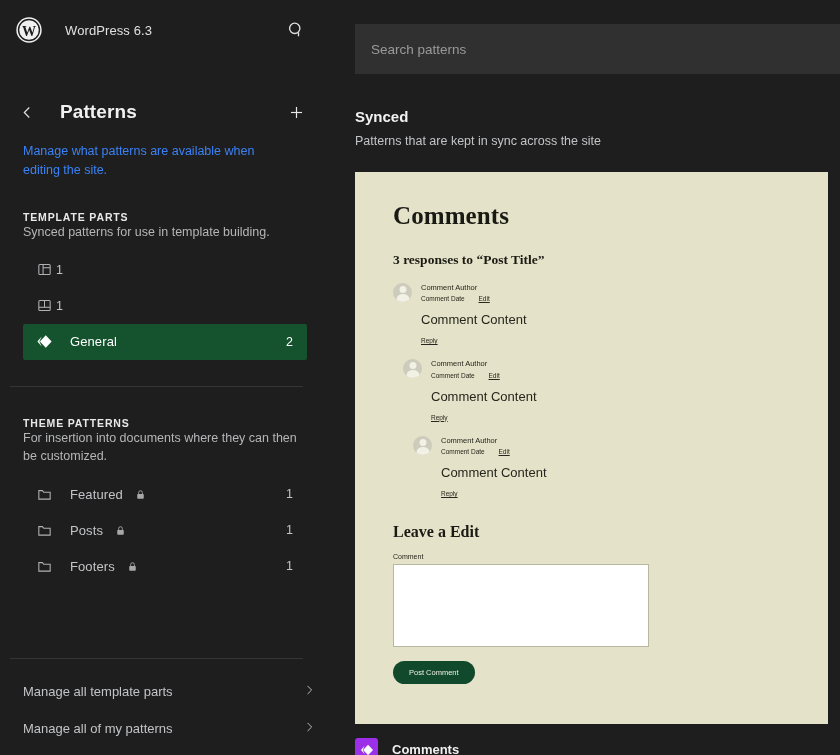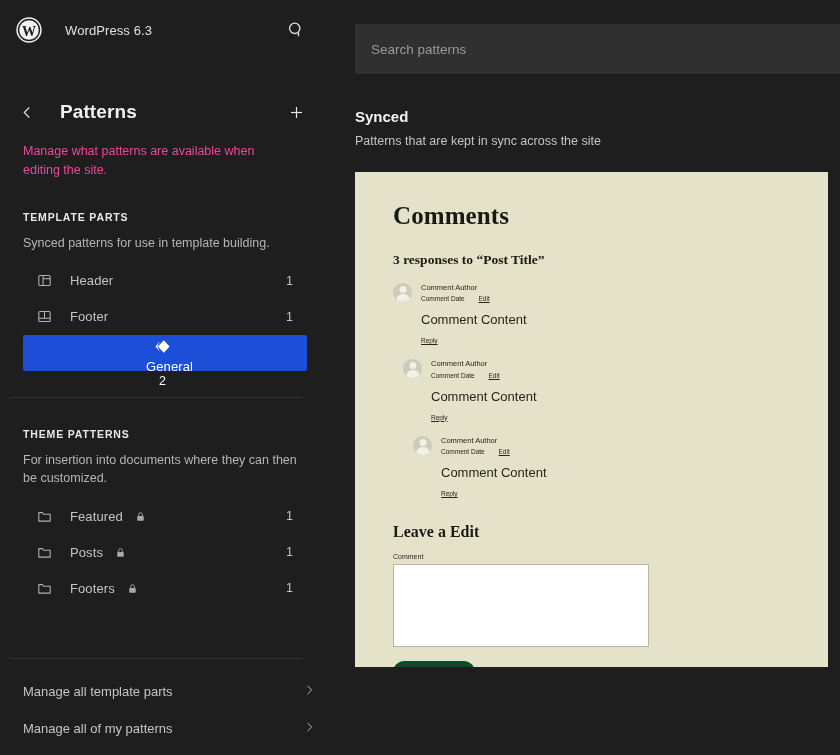--- a/index.html
+++ b/index.html
@@ -40,42 +40,41 @@
     padding: 38px 20px 0 16px;
   }
   .back-chevron { width: 22px; height: 22px; flex: 0 0 22px; display:flex; align-items:center; justify-content:center; cursor:pointer;}
   .panel-title {
     color: #f0f0f0; font-size: 19px; font-weight: 700;
     margin-left: 22px; letter-spacing: .1px;
   }
   .panel-head .spacer { flex: 1; }
 
   .panel-desc {
-    color: #ec4899; font-size: 12.5px; line-height: 1.55;
+    color: #3b82f6; font-size: 12.5px; line-height: 1.55;
     padding: 16px 38px 0 23px;
   }
 
   .section { padding: 30px 23px 0 23px; }
   .section-label {
     color: #e8e8e8; font-size: 10.5px; font-weight: 700;
     letter-spacing: .85px; text-transform: uppercase;
   }
   .section-desc {
     color: #b5b6b8; font-size: 12.5px; line-height: 1.5;
-    margin-top: 11px;
   }
 
   .nav-list { margin-top: 10px; }
   .nav-item {
     display: flex; align-items: center;
     height: 36px; padding: 0 14px 0 9px;
     border-radius: 2px; cursor: pointer;
     color: #c3c4c7; font-size: 13px;
   }
-  .nav-item.selected { background: #1d4ed8; color: #fff; flex-direction: column; }
+  .nav-item.selected { background: #14532d; color: #fff; }
   .nav-ico {
     width: 24px; height: 24px; flex: 0 0 24px;
     display: flex; align-items: center; justify-content: center;
   }
   .nav-label { margin-left: 14px; flex: 1; letter-spacing: .1px; }
   .nav-count { font-size: 12.5px; }
   .lock-ico { width: 13px; height: 13px; margin-left: 7px; display:inline-flex; vertical-align: -2px;}
 
   .divider {
     height: 1px; background: #333436;
@@ -84,21 +83,21 @@
   .bottom-nav { margin-top: auto; padding-bottom: 8px; }
   .bottom-item {
     display: flex; align-items: center;
     height: 37px; padding: 0 14px 0 23px;
     color: #c3c4c7; font-size: 13px; cursor: pointer;
   }
   .bottom-item .spacer { flex: 1; }
 
   
   .main {
-    flex: 1; height: 667px; background: #1e1e1e;
+    flex: 1; height: 755px; background: #1e1e1e;
     position: relative; overflow: hidden;
   }
   .search-wrap { padding: 24px 0 0 25px; }
   .search-box {
     height: 50px; background: #303030; border: none;
     display: flex; align-items: center; padding: 0 16px;
     width: 540px;
   }
   .search-input {
     background: transparent; border: none; outline: none;
@@ -234,33 +233,31 @@
       <div class="nav-list">
 
         <div class="nav-item">
           <span class="nav-ico">
             <svg viewBox="0 0 24 24" width="17" height="17" fill="none" stroke="#b0b1b3" stroke-width="1.5">
               <rect x="4" y="5" width="16" height="14" rx="1.5"></rect>
               <line x1="10" y1="5" x2="10" y2="19"></line>
                 <line x1="10" y1="9.5" x2="20" y2="9.5"></line>
             </svg>
           </span>
-          <span class="nav-label">Header</span>
           <span class="nav-count">1</span>
         </div>
 
         <div class="nav-item">
           <span class="nav-ico">
             <svg viewBox="0 0 24 24" width="17" height="17" fill="none" stroke="#b0b1b3" stroke-width="1.5">
               <rect x="4" y="5" width="16" height="14" rx="1.5"></rect>
               <line x1="4" y1="14.5" x2="20" y2="14.5"></line>
                 <line x1="12" y1="5" x2="12" y2="14.5"></line>
             </svg>
           </span>
-          <span class="nav-label">Footer</span>
           <span class="nav-count">1</span>
         </div>
 
         <div class="nav-item selected">
           <span class="nav-ico">
             <svg viewBox="0 0 24 24" width="19" height="19" fill="#fff">
               <polygon points="13.6,4.2 21,12 13.6,19.8 6.2,12"></polygon>
               <polygon points="8.4,5.6 3,12 8.4,18.4 5.6,12" opacity="0.95"></polygon>
             </svg>
           </span>

